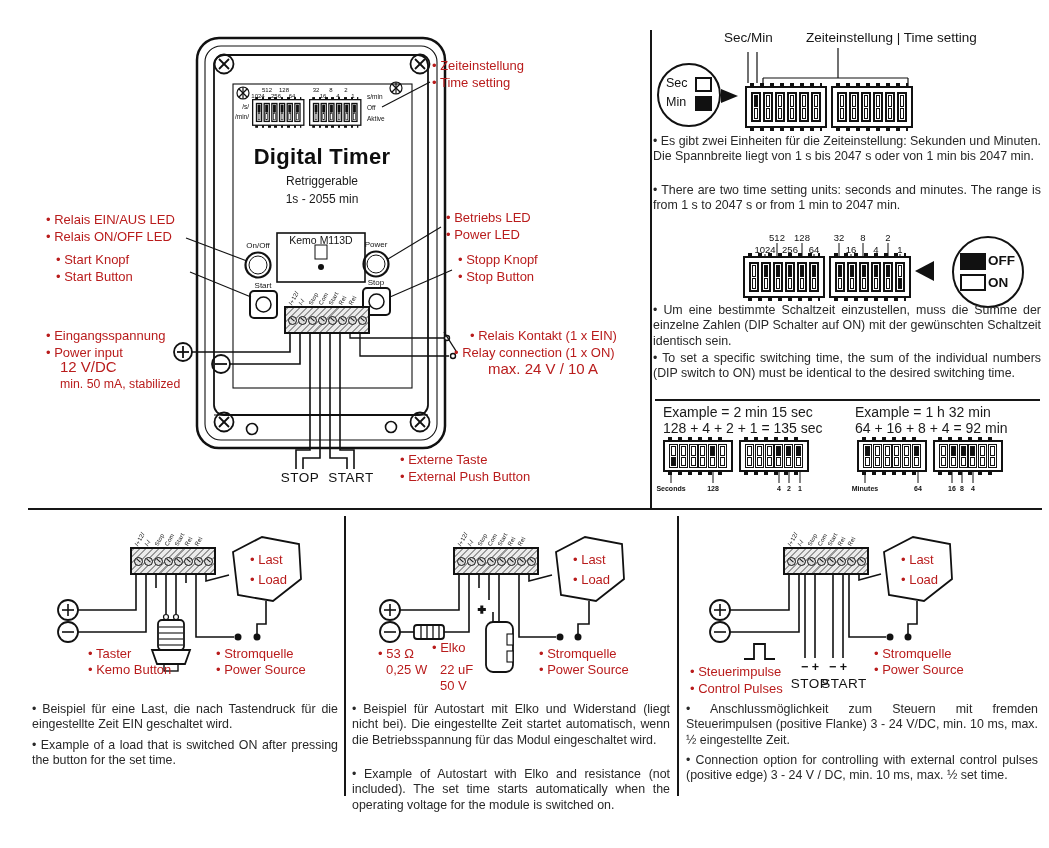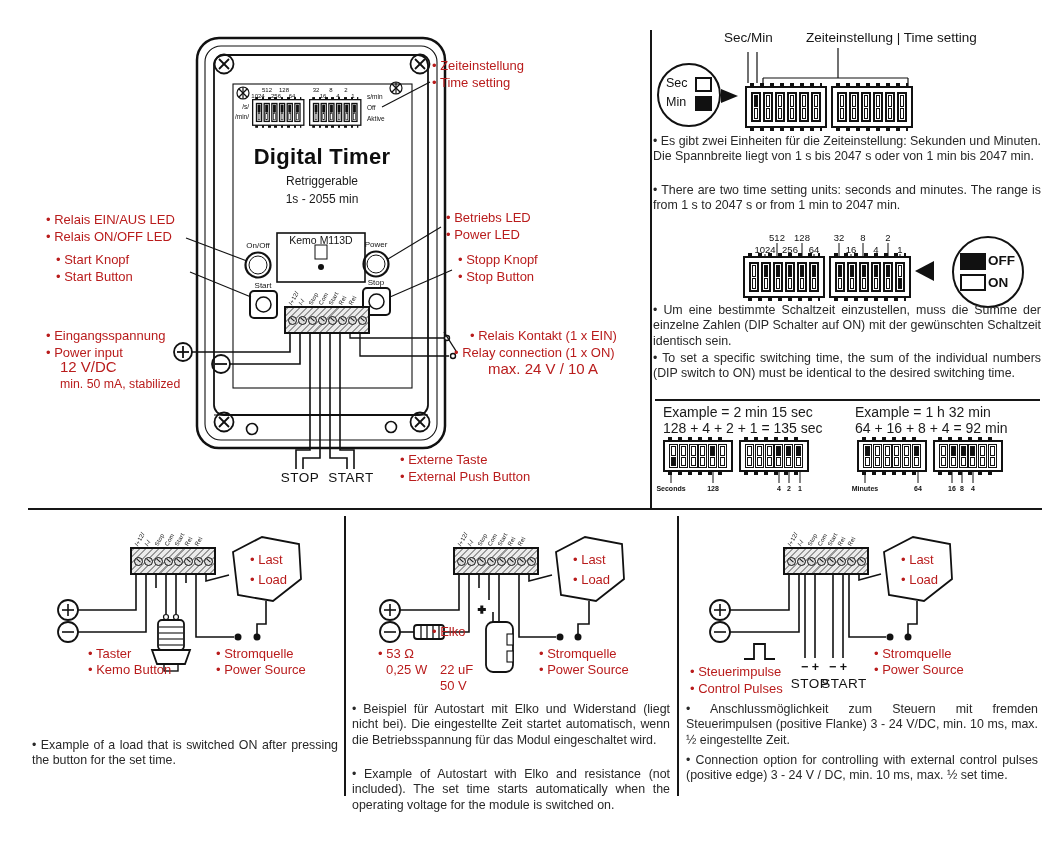--- a/index.html
+++ b/index.html
@@ -670,20 +670,21 @@
       <i class="screw" style="left: 52px;"></i>
       <i class="screw" style="left: 62px;"></i>
       <i class="screw" style="left: 72px;"></i>
     </div>
   <div class="co" style="left:250px;top:552px">• Last</div>
   <div class="co" style="left:250px;top:572px">• Load</div>
   <div class="co" style="left:88px;top:646px">• Taster</div>
   <div class="co" style="left:88px;top:662px">• Kemo Button</div>
   <div class="co" style="left:216px;top:646px">• Stromquelle</div>
   <div class="co" style="left:216px;top:662px">• Power Source</div>
+  <div class="para" style="left:32px;top:702px;width:306px">• Beispiel für eine Last, die nach Tastendruck für die eingestellte Zeit EIN geschaltet wird.</div>
   <div class="para" style="left:32px;top:738px;width:306px">• Example of a load that is switched ON after pressing the button for the set time.</div>
 
   <div class="tblock" style="left:453px;top:547px">
       <span class="tlabel" style="left: 7px;">/+12/</span>
       <span class="tlabel" style="left: 17px;">/-/</span>
       <span class="tlabel" style="left: 27px;">Stop</span>
       <span class="tlabel" style="left: 37px;">Com</span>
       <span class="tlabel" style="left: 47px;">Start</span>
       <span class="tlabel" style="left: 57px;">Rel</span>
       <span class="tlabel" style="left: 67px;">Rel</span>
@@ -693,21 +694,21 @@
       <i class="screw" style="left: 32px;"></i>
       <i class="screw" style="left: 42px;"></i>
       <i class="screw" style="left: 52px;"></i>
       <i class="screw" style="left: 62px;"></i>
       <i class="screw" style="left: 72px;"></i>
     </div>
   <div class="co" style="left:573px;top:552px">• Last</div>
   <div class="co" style="left:573px;top:572px">• Load</div>
   <div class="co" style="left:378px;top:646px">• 53 Ω</div>
   <div class="co" style="left:386px;top:662px">0,25 W</div>
-  <div class="co" style="left:432px;top:624px">• Elko</div>
+  <div class="co" style="left:432px;top:640px">• Elko</div>
   <div class="co" style="left:440px;top:662px">22 uF</div>
   <div class="co" style="left:440px;top:678px">50 V</div>
   <div class="co" style="left:539px;top:646px">• Stromquelle</div>
   <div class="co" style="left:539px;top:662px">• Power Source</div>
   <div class="para" style="left:352px;top:767px;width:318px">• Example of Autostart with Elko and resistance (not included). The set time starts automatically when the operating voltage for the module is switched on.</div>
   <div class="para" style="left:352px;top:702px;width:318px">• Beispiel für Autostart mit Elko und Widerstand (liegt nicht bei). Die eingestellte Zeit startet automatisch, wenn die Betriebsspannung für das Modul eingeschaltet wird.</div>
 
   <div class="tblock" style="left:783px;top:547px">
       <span class="tlabel" style="left: 7px;">/+12/</span>
       <span class="tlabel" style="left: 17px;">/-/</span>

